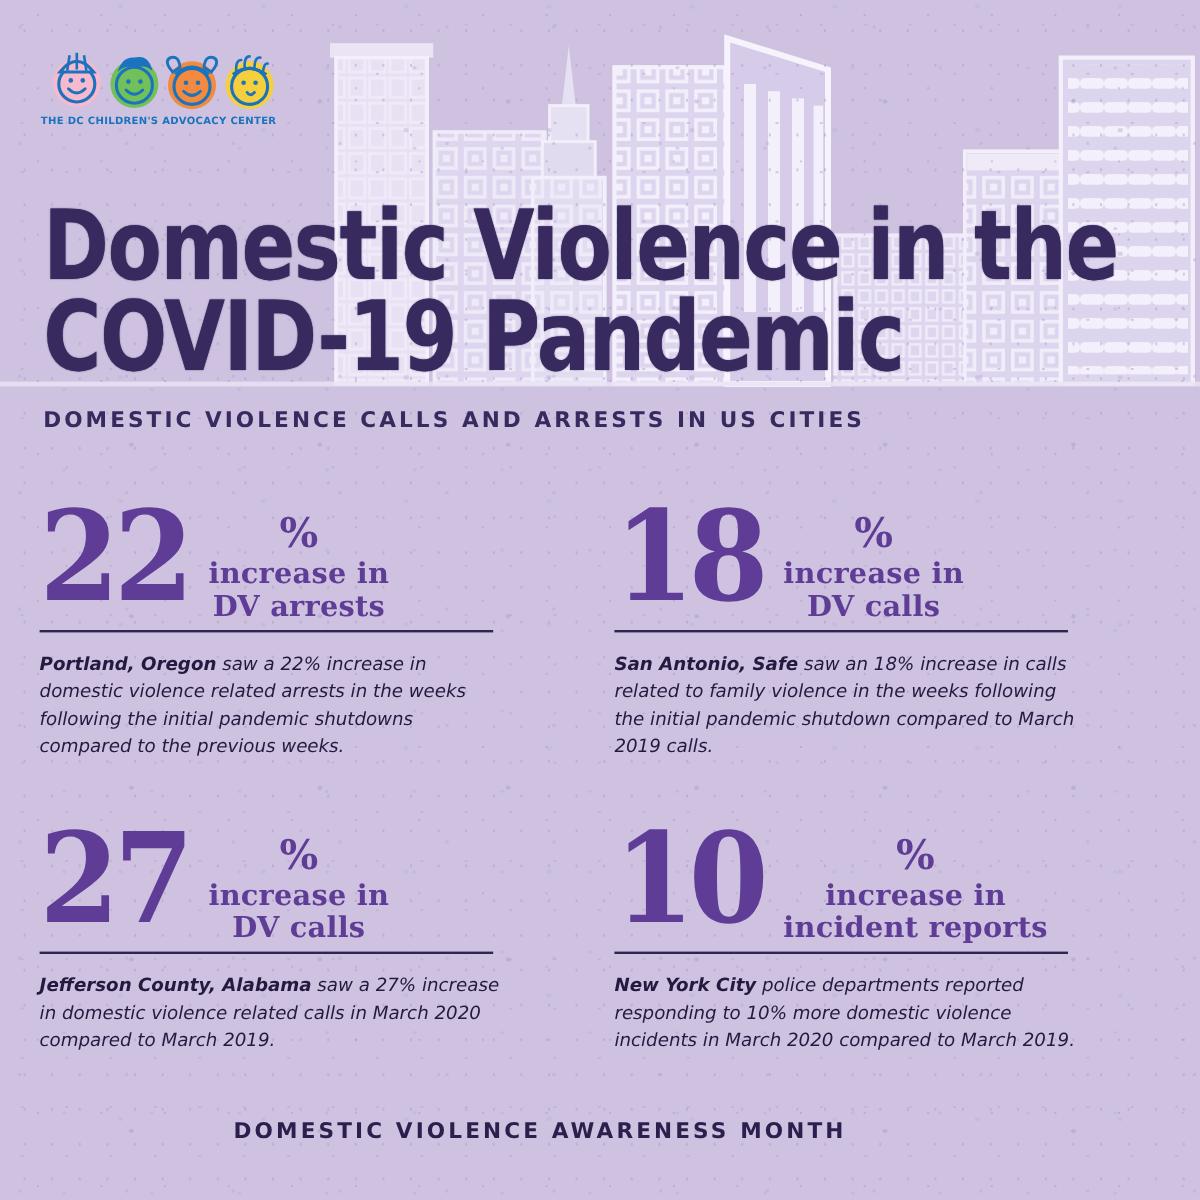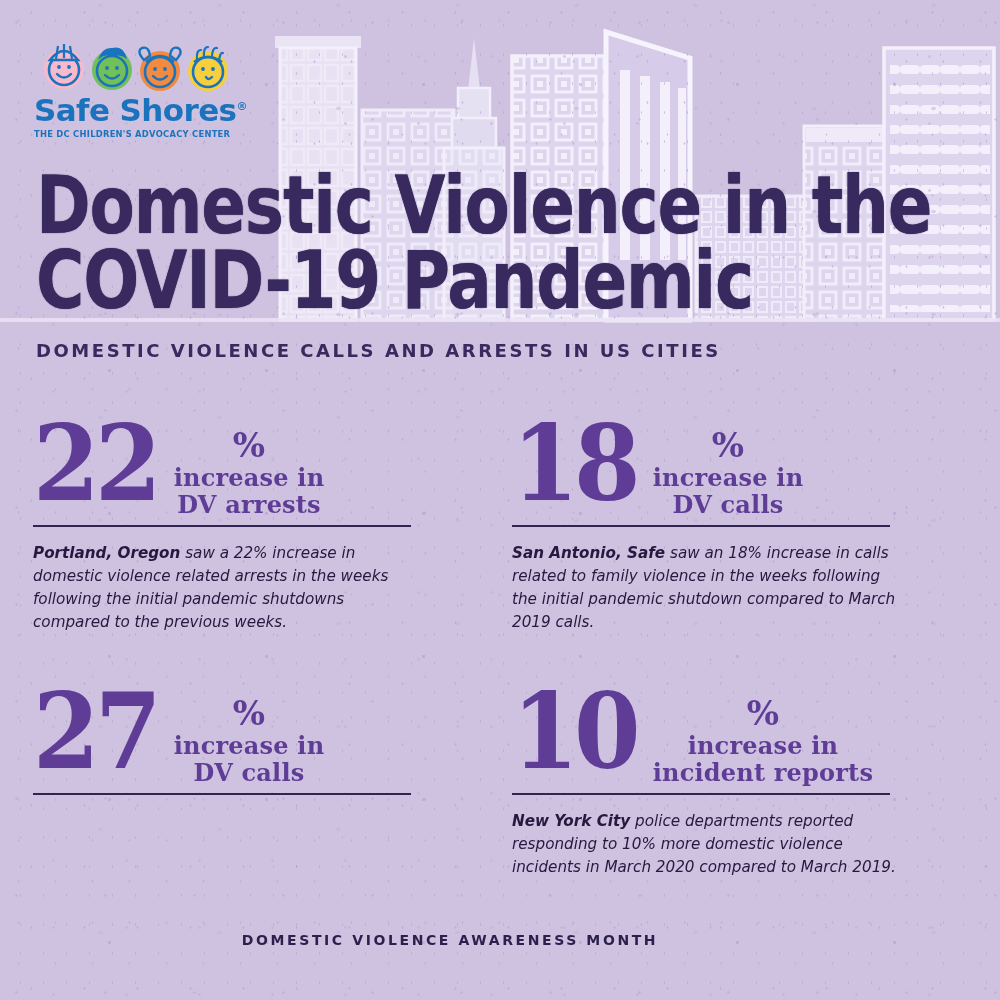--- a/index.html
+++ b/index.html
@@ -109,21 +109,21 @@
     font-size:15.2px;line-height:1.52;
     color:#241a3f;
     width:392px;
   }
   .body .city{font-weight:bold;}
 
   
   .footer{
     position:absolute;left:0;top:932px;width:900px;text-align:center;
     font-family:"DejaVu Sans",sans-serif;
-    font-weight:bold;font-size:14px;letter-spacing:2.6px;
+    font-weight:bold;font-size:18px;letter-spacing:2.6px;
     color:#2b1f4d;
   }
 </style>
 </head>
 <body>
 
 <div id="page">
 
   <svg class="skyline" viewBox="0 0 1000 345" preserveAspectRatio="none">
     <defs>
@@ -248,21 +248,20 @@
       <g>
         <circle cx="174" cy="35" r="20" fill="#f5cf3d"></circle>
         <circle cx="174" cy="36" r="15" fill="none" stroke="#1c73bd" stroke-width="2.6"></circle>
         <path d="M160 26 q14 -10 28 0" stroke="#1c73bd" stroke-width="2.6" fill="none"></path>
         <path d="M163 24 q-1 -10 4 -10 M170 22 q-1 -11 4 -11 M178 22 q0 -11 5 -10 M185 25 q1 -9 4 -8" stroke="#1c73bd" stroke-width="2.2" fill="none" stroke-linecap="round"></path>
         <circle cx="169" cy="33" r="1.9" fill="#1c73bd"></circle>
         <circle cx="179" cy="33" r="1.9" fill="#1c73bd"></circle>
         <path d="M172 41 Q174 45 178 41" stroke="#1c73bd" stroke-width="2.4" fill="none" stroke-linecap="round"></path>
       </g>
     </svg>
-    <div class="logo-word"><span>Safe Shores</span><span class="logo-reg">®</span></div>
     <div class="logo-sub">THE DC CHILDREN'S ADVOCACY CENTER</div>
   </div>
 
   <div class="headline">
     <div>Domestic Violence in the</div>
     <div>COVID-19 Pandemic</div>
   </div>
   <div class="subhead">DOMESTIC VIOLENCE CALLS AND ARRESTS IN US CITIES</div>
 
   <div class="stat c1 r1">
@@ -300,20 +299,21 @@
       <div class="bignum">27</div>
       <div class="unit">
         <div class="pct">%</div>
         <div class="unit-lines">
           <div>increase in</div>
           <div>DV calls</div>
         </div>
       </div>
     </div>
     <div class="rule"></div>
+    <div class="body"><span class="city">Jefferson County, Alabama</span><span> saw a 27% increase in domestic violence related calls in March 2020 compared to March 2019.</span></div>
   </div>
 
   <div class="stat c2 r2">
     <div class="stat-top">
       <div class="bignum">10</div>
       <div class="unit">
         <div class="pct">%</div>
         <div class="unit-lines">
           <div>increase in</div>
           <div>incident reports</div>

